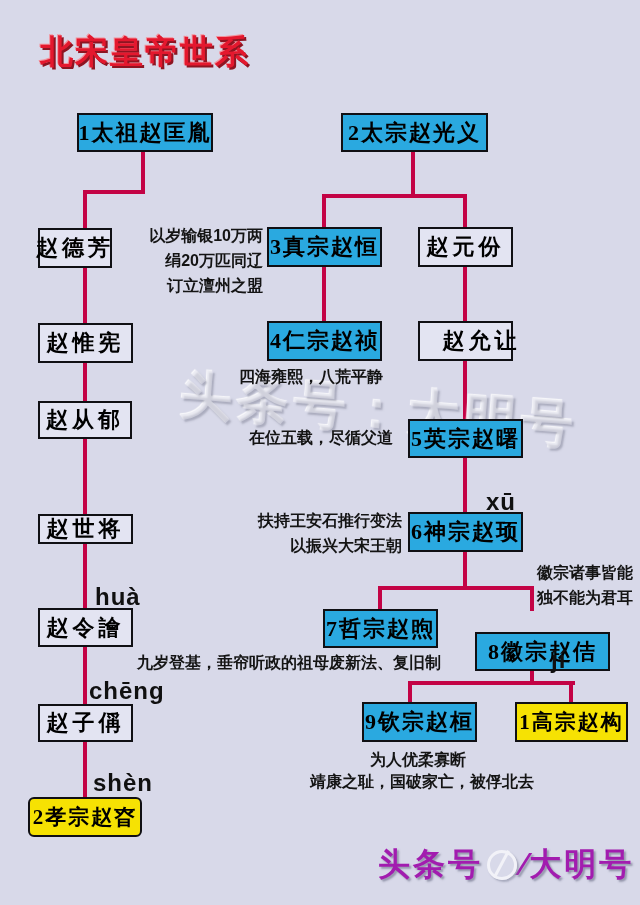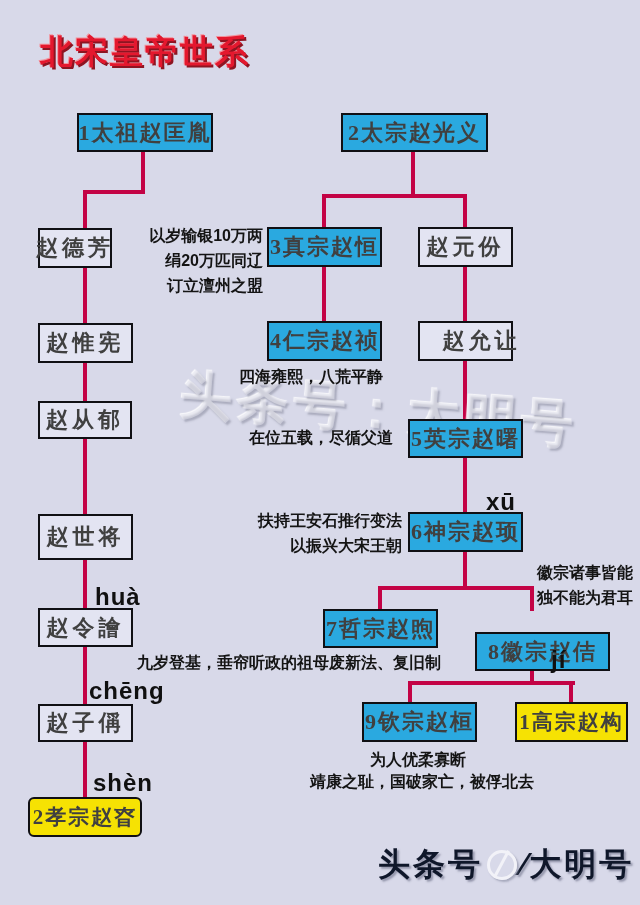--- a/index.html
+++ b/index.html
@@ -13,21 +13,21 @@
     font-size:33px;font-weight:bold;letter-spacing:2px;
     color:var(--title,#e4182e);
     text-shadow:2px 2px 0 #8d1522, -1px -1px 0 #f2929c;
     z-index:4;
   }
   .edge{position:absolute;background:var(--connector,#c30345);z-index:1;}
   .node{
     position:absolute;display:flex;align-items:center;justify-content:center;
     border:2px solid #101014;box-sizing:border-box;
     font-family:"Liberation Serif","DejaVu Serif",serif;
-    font-weight:bold;color:#404040;z-index:3;
+    font-weight:bold;color:#000000;z-index:3;
     letter-spacing:2px;white-space:nowrap;
   }
   .node.blue{background:var(--emperor,#2aa9e0);font-size:22px;}
   .node.plain{background:var(--relative,#e3e4f2);font-size:22px;letter-spacing:4px;}
   .node.yellow{background:var(--southern,#f6e203);font-size:21px;}
   .anno{
     position:absolute;font-weight:bold;color:#141414;
     font-size:16px;line-height:1.55;white-space:pre-line;z-index:3;
   }
   .anno.center{text-align:right;}
@@ -40,21 +40,21 @@
     position:absolute;left:183px;top:360px;z-index:2;
     font-size:52px;font-weight:bold;letter-spacing:5px;white-space:nowrap;
     color:rgba(225,226,236,0.55);
     text-shadow:2px 2px 2px rgba(125,128,148,0.5), -1px -1px 1px rgba(255,255,255,0.85);
     transform:rotate(4.5deg);transform-origin:left top;
   }
   .wm-bottom{
     position:absolute;left:378px;top:843px;z-index:4;
     display:flex;align-items:center;gap:4px;
     font-size:32px;font-weight:bold;letter-spacing:3px;white-space:nowrap;
-    color:#0f172a;
+    color:#a21caf;
     text-shadow:2px 2px 2px rgba(135,138,160,0.85);
   }
   .wm-logo{
     width:24px;height:24px;border:3px solid #f2f2f8;border-radius:50%;
     position:relative;flex:0 0 auto;
     box-shadow:2px 2px 2px rgba(135,138,160,0.6);
   }
   .wm-logo::after{
     content:"";position:absolute;left:10px;top:-4px;width:3px;height:30px;
     background:#f2f2f8;transform:rotate(28deg);
@@ -82,21 +82,21 @@
   <div class="edge" style="left:408px;top:681px;width:4px;height:22px;"></div>
   <div class="edge" style="left:569px;top:681px;width:4px;height:22px;"></div>
 
   <div class="wm-mid">头条号：大明号</div>
 
   <div class="node blue" style="left:77px;top:113px;width:136px;height:39px;">1太祖赵匡胤</div>
   <div class="node blue" style="left:341px;top:113px;width:147px;height:39px;">2太宗赵光义</div>
   <div class="node plain" style="left:38px;top:228px;width:74px;height:40px;">赵德芳</div>
   <div class="node plain" style="left:38px;top:323px;width:95px;height:40px;">赵惟宪</div>
   <div class="node plain" style="left:38px;top:401px;width:94px;height:38px;">赵从郁</div>
-  <div class="node plain" style="left:38px;top:514px;width:95px;height:46px;">赵世将</div>
+  <div class="node plain" style="left:38px;top:514px;width:95px;height:30px;">赵世将</div>
   <div class="node plain" style="left:38px;top:608px;width:95px;height:39px;">赵令譮</div>
   <div class="node plain" style="left:38px;top:704px;width:95px;height:38px;">赵子偁</div>
   <div class="node yellow" style="left:28px;top:797px;width:114px;height:40px;border-radius:6px;">2孝宗赵昚</div>
   <div class="node blue" style="left:267px;top:227px;width:115px;height:40px;">3真宗赵恒</div>
   <div class="node plain" style="left:418px;top:227px;width:95px;height:40px;">赵元份</div>
   <div class="node blue" style="left:267px;top:321px;width:115px;height:40px;">4仁宗赵祯</div>
   <div class="node plain" style="left:418px;top:321px;width:95px;height:40px;padding-left:32px;">赵允让</div>
   <div class="node blue" style="left:408px;top:419px;width:115px;height:39px;">5英宗赵曙</div>
   <div class="node blue" style="left:408px;top:512px;width:115px;height:40px;">6神宗赵顼</div>
   <div class="node blue" style="left:323px;top:609px;width:115px;height:39px;">7哲宗赵煦</div>

